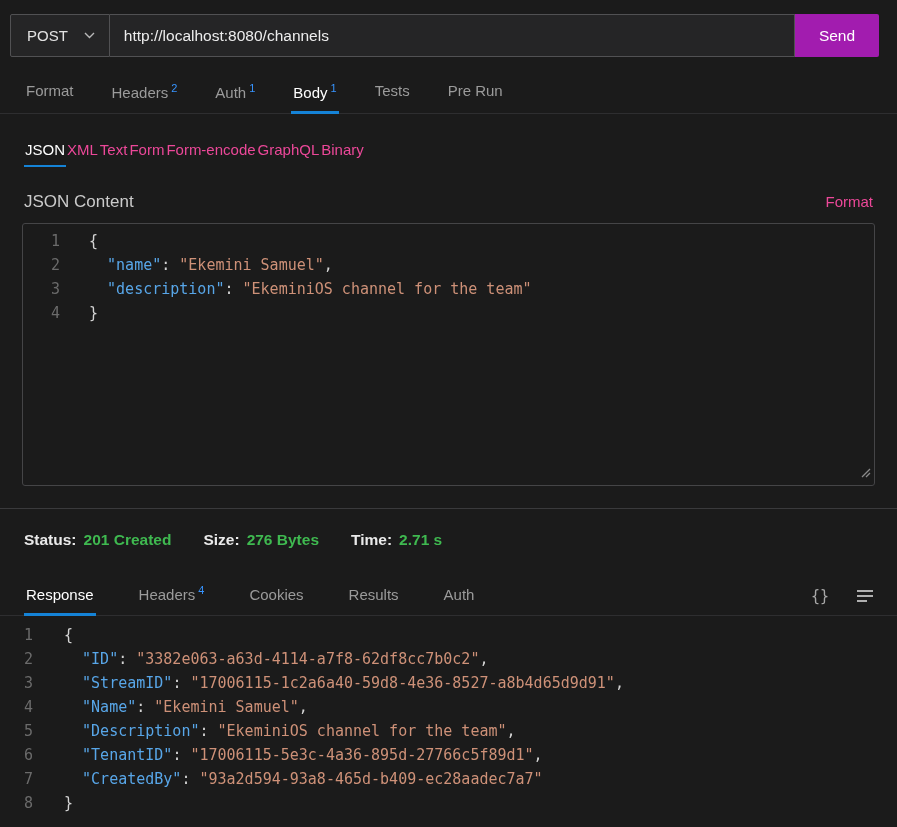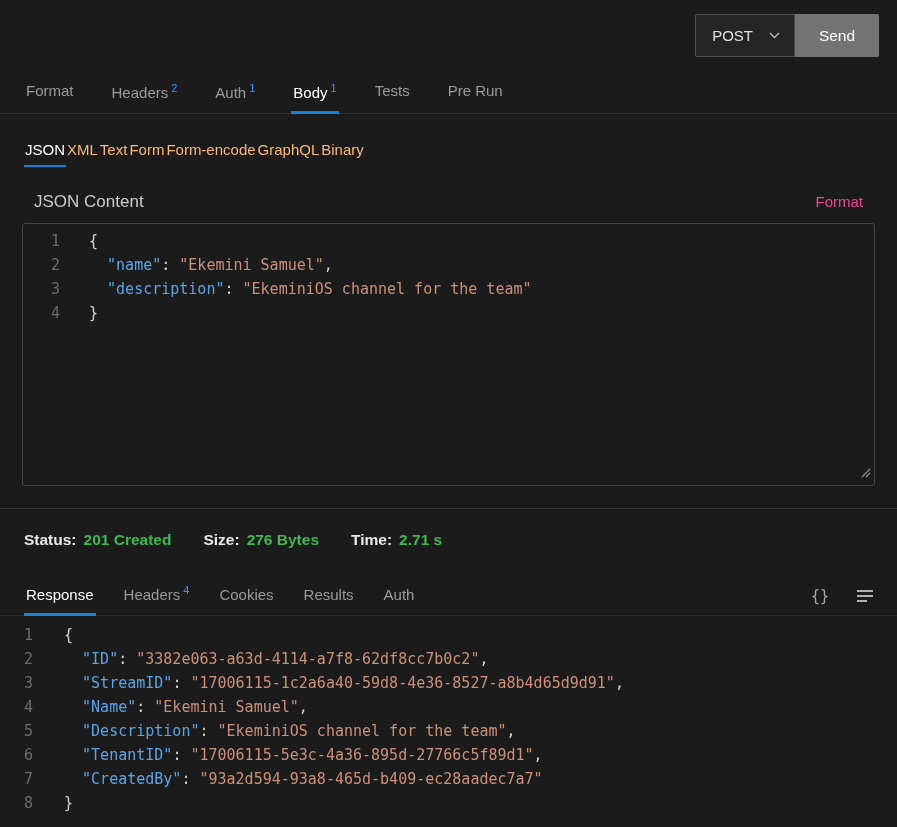--- a/index.html
+++ b/index.html
@@ -5,34 +5,34 @@
   * { margin:0; padding:0; box-sizing:border-box; }
   html, body { width:897px; height:827px; }
   body {
     background:#1b1b1b;
     font-family:"Liberation Sans", sans-serif;
     color:#cccccc;
     overflow:hidden;
   }
 
   
-  .topbar { display:flex; align-items:stretch; margin:14px 18px 0 10px; height:43px;justify-content:flex-end; }
+  .topbar { display:flex; align-items:stretch; margin:14px 18px 0 10px; height:43px; }
   .method {
     display:flex; align-items:center; gap:16px; padding:0 14px 0 16px;
     background:#252526; border:1px solid #515153; border-radius:2px 0 0 2px;
     color:#e2e2e2; font-size:15px; cursor:pointer; flex:none;
   }
   .chev svg { display:block; }
   .url {
     flex:1; background:#252526; border:1px solid #515153; border-left:none;
     color:#ededed; font-size:15.5px; padding:0 14px; outline:none;
     font-family:"Liberation Sans", sans-serif;
   }
   .send {
-    width:84px; background:#737373; color:#ffffff; border:none;
+    width:84px; background:#a21caf; color:#ffffff; border:none;
     font-size:15.5px; cursor:pointer; font-family:"Liberation Sans", sans-serif;
     border-radius:0 2px 2px 0;
   }
 
   
   .tabs-row {
     display:flex; gap:34px; padding:0 24px; margin-top:16px;
     border-bottom:1px solid #2e2e30;
   }
   .tab {
@@ -41,33 +41,33 @@
   }
   .tab.active { color:#ffffff; }
   .tab.active::after {
     content:""; position:absolute; left:0; right:0; bottom:-1px;
     height:3px; background:#1583d7;
   }
   .badge { color:#3794ff; font-size:11px; margin-left:3px; font-weight:400; }
 
   .subtabs-row { display:flex; padding:0 24px; margin-top:27px; }
   .subtab {
-    position:relative; font-size:15px; color:#fdba74; padding:0 1px 9px 1px;
+    position:relative; font-size:15px; color:#ec4899; padding:0 1px 9px 1px;
     cursor:pointer; white-space:nowrap;
   }
   .subtab.active { color:#ffffff; }
   .subtab.active::after {
     content:""; position:absolute; left:0; right:0; bottom:0;
     height:2px; background:#1583d7;
   }
 
   
   .content-header {
     display:flex; justify-content:space-between; align-items:baseline;
-    padding:0 34px; margin-top:25px;
+    padding:0 24px; margin-top:25px;
   }
   .content-title { font-size:17px; color:#cbcbcb; }
   .format-link { font-size:15px; color:#ec4899; cursor:pointer; }
 
   .editor {
     position:relative; margin:11px 22px 0 22px; height:263px;
     border:1px solid #454547; border-radius:3px; padding-top:5px;
     overflow:hidden; background:#1b1b1b;
   }
   .code-line {
@@ -86,21 +86,21 @@
   .status-row {
     display:flex; gap:32px; padding:0 24px; margin-top:22px;
     font-size:15.5px; font-weight:700;
   }
   .status-item { white-space:nowrap; }
   .status-label { color:#eaeaea; }
   .status-value { color:#3fb950; margin-left:7px; }
 
   
   .resp-tabs-row {
-    display:flex; gap:26px; padding:0 24px; margin-top:26px;
+    display:flex; gap:41px; padding:0 24px; margin-top:26px;
     border-bottom:1px solid #2e2e30; align-items:flex-end;
   }
   .resp-icons { margin-left:auto; display:flex; gap:28px; align-items:center; padding-bottom:10px; }
   .braces-icon {
     font-family:"DejaVu Sans Mono", monospace; font-size:15px; color:#a8a8a8;
     cursor:pointer;
   }
   .menu-icon { display:flex; flex-direction:column; gap:3px; cursor:pointer; }
   .menu-icon i { display:block; height:2px; background:#b0b0b0; }
   .menu-icon i:nth-child(1) { width:16px; }
@@ -116,20 +116,21 @@
 
 <div class="topbar">
   <div class="method">
     <span>POST</span>
     <span class="chev">
       <svg width="11" height="7" viewBox="0 0 11 7">
           <path d="M1 1l4.5 4.5L10 1" fill="none" stroke="#b9b9b9" stroke-width="1.4"></path>
         </svg>
     </span>
   </div>
+  <input class="url" type="text" value="http://localhost:8080/channels" style="">
   <button class="send">Send</button>
 </div>
 
 <div class="tabs-row">
     <div class="tab"><span>Format</span></div>
     <div class="tab"><span>Headers</span><sup class="badge">2</sup></div>
     <div class="tab"><span>Auth</span><sup class="badge">1</sup></div>
     <div class="tab active"><span>Body</span><sup class="badge">1</sup></div>
     <div class="tab"><span>Tests</span></div>
     <div class="tab"><span>Pre Run</span></div>

